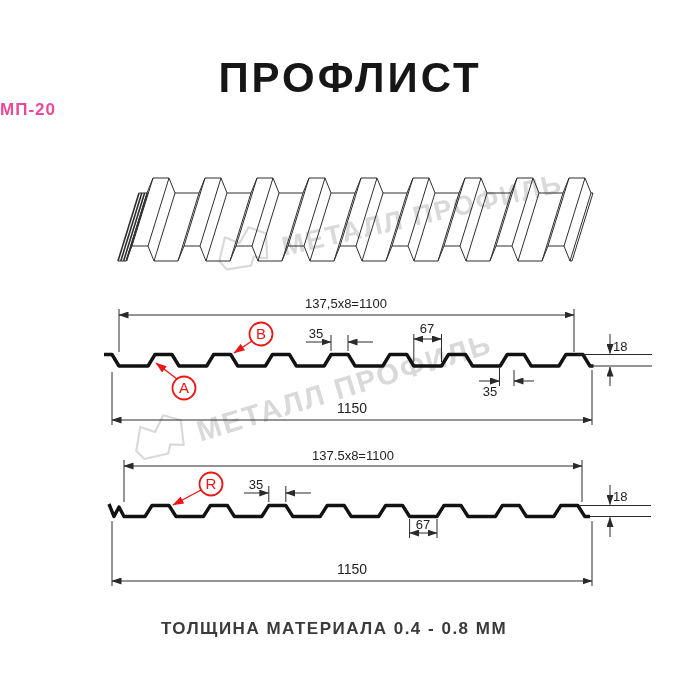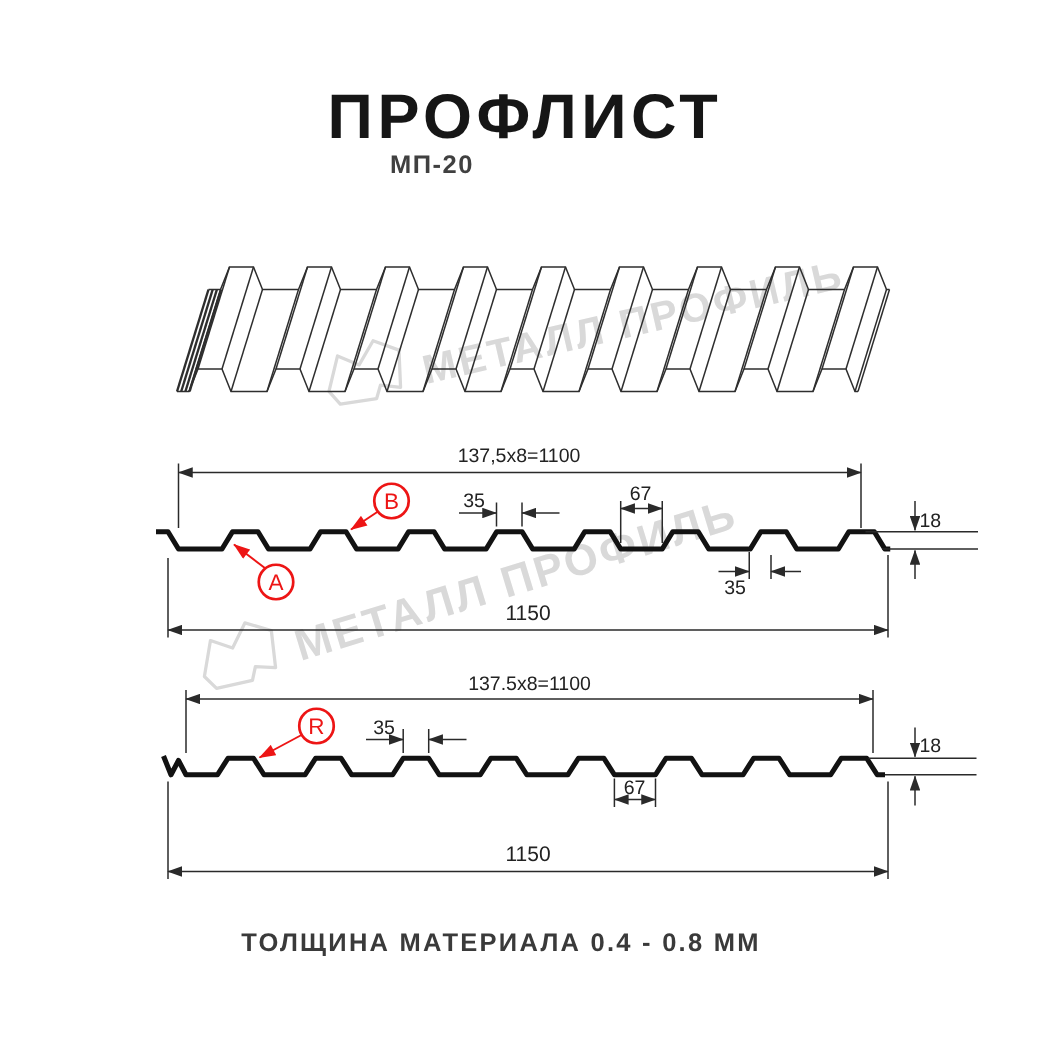--- a/index.html
+++ b/index.html
@@ -1,22 +1,22 @@
 <!DOCTYPE html>
 <html><head>
 <meta charset="utf-8">
 <style>
   html,body{margin:0;padding:0;}
   body{width:700px;height:700px;background:#ffffff;position:relative;overflow:hidden;
        font-family:"Liberation Sans", sans-serif;}
   .abs{position:absolute;}
   .page-title{left:0;top:54px;width:700px;text-align:center;font-size:42px;font-weight:800;
        letter-spacing:3px;color:#161616;z-index:3;}
-  .page-subtitle{left:0;top:100px;width:576px;text-align:center;font-size:17px;font-weight:700;
-       letter-spacing:1px;color:#404040;z-index:3;}
+  .page-subtitle{left:0;top:100px;width:576px;font-size:17px;font-weight:700;
+       letter-spacing:1px;color:#ec4899;z-index:3;}
   .page-footer{left:0;top:619px;width:668px;text-align:center;font-size:17px;font-weight:700;
        letter-spacing:1.5px;color:#3a3a3a;z-index:3;}
   .wm{display:flex;align-items:flex-end;gap:9px;z-index:0;transform-origin:0 100%;white-space:nowrap;}
   .wm-text{font-weight:700;color:#d9d9d9;letter-spacing:2px;line-height:1;}
   #wm1{left:220px;top:230px;transform:rotate(-13deg);}
   #wm1 .wm-text{font-size:27px;}
   #wm2{left:138px;top:420px;transform:rotate(-17deg);}
   #wm2 .wm-text{font-size:29px;}
   .wm-logo{stroke:#d9d9d9;stroke-width:2.4;fill:none;stroke-linejoin:round;}
   #drawing{left:0;top:0;z-index:1;}

